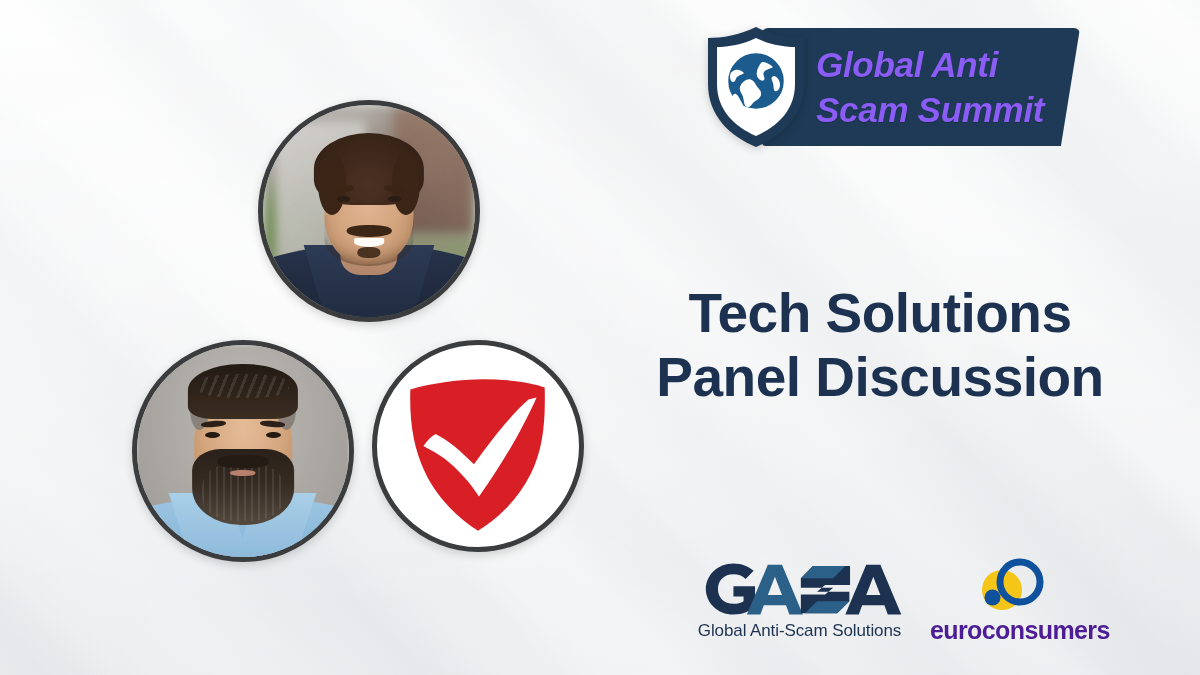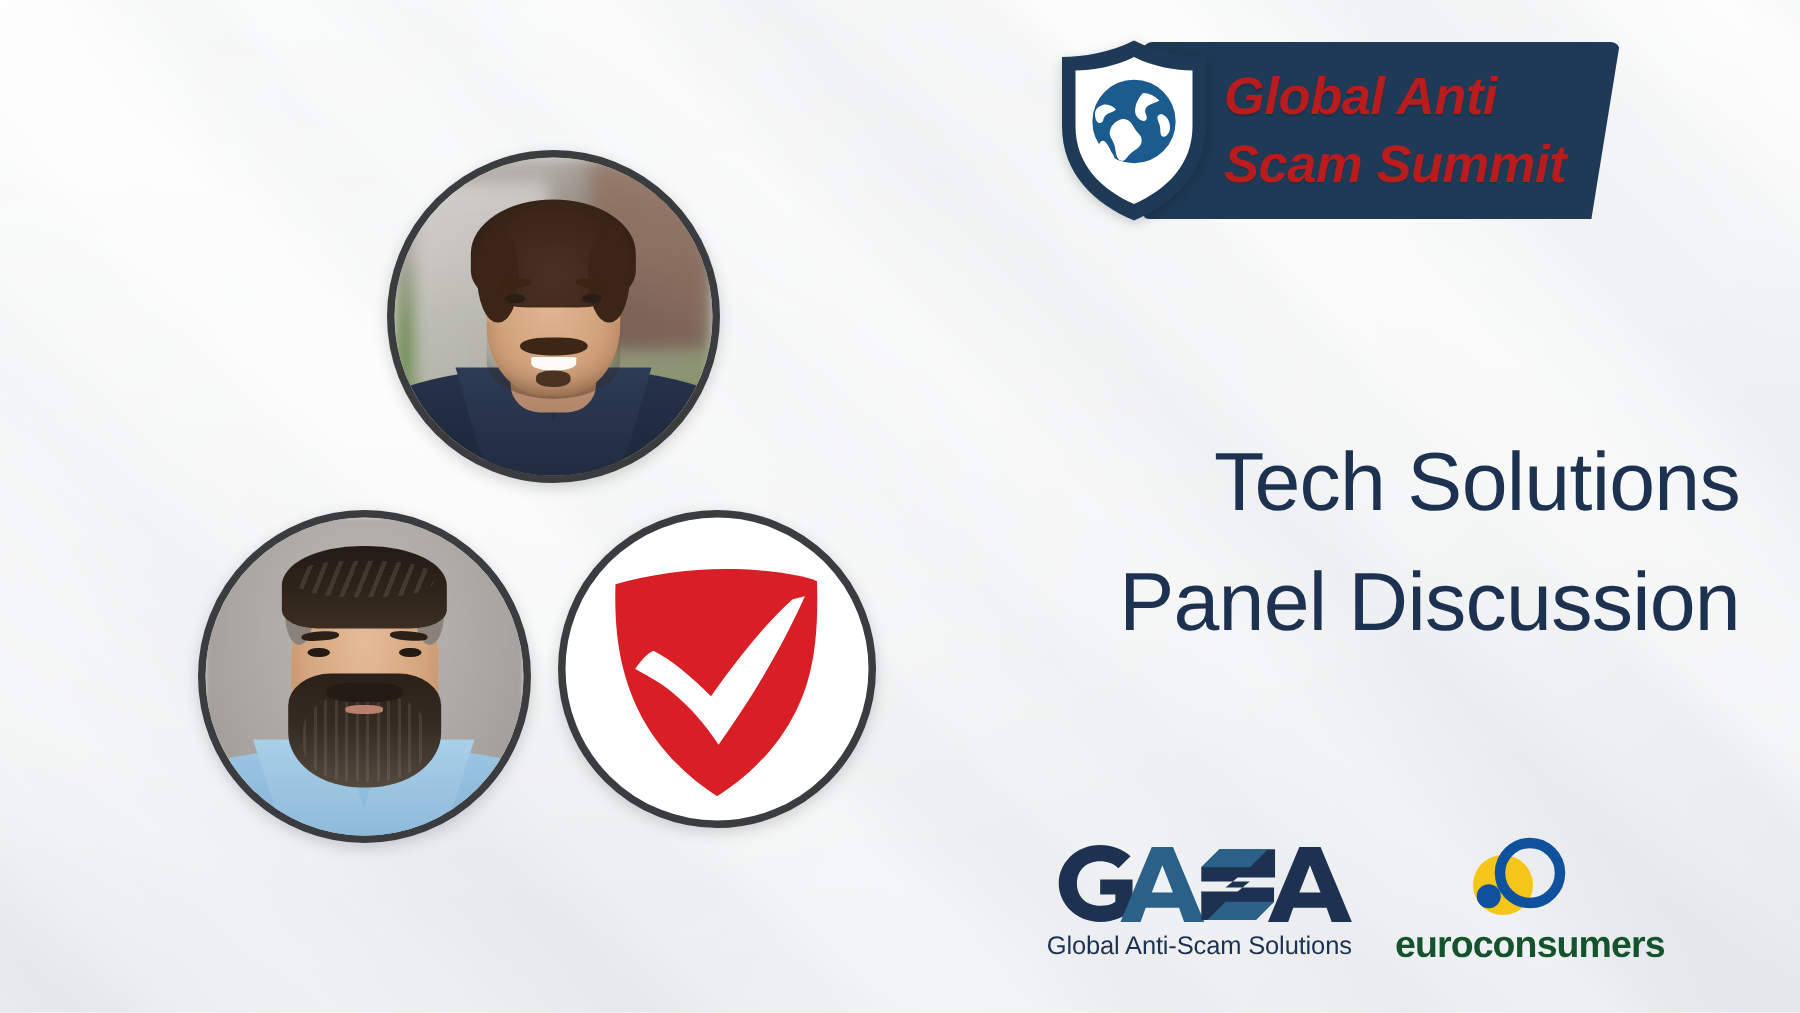--- a/index.html
+++ b/index.html
@@ -77,39 +77,39 @@
   }
   .banner-shield {
     position:absolute; left:0; top:-4px;
     width:112px; height:126px;
     z-index:3;
     filter: drop-shadow(0 2px 4px rgba(0,0,0,.18));
   }
   .banner-text {
     position:absolute; left:116px; top:14px;
     z-index:4;
-    color:#b91c1c;
+    color:#8b5cf6;
     font-weight:bold;
     font-style:italic;
     font-size:35px;
     line-height:45px;
     letter-spacing:-.3px;
     white-space:pre-line;
     text-shadow:0 1px 1px rgba(0,0,0,.18);
   }
 
   
   #headline {
     position:absolute; left:600px; top:281px;
     width:560px;
-    text-align:right;
+    text-align:center;
     color:#1d3250;
     font-size:55px;
-    line-height:80px;
-    font-weight:400;
+    line-height:64px;
+    font-weight:700;
     letter-spacing:-.5px;
     white-space:pre-line;
   }
 
   
   .circle {
     position:absolute;
     border-radius:50%;
     border:5px solid #3a3c3e;
     overflow:hidden;
@@ -313,21 +313,21 @@
   #gasa-mark { display:block; width:205px; height:62px; }
   #gasa-tagline {
     margin-top:1px; text-align:center;
     color:#1d3250; font-size:17px; letter-spacing:-.1px;
   }
 
   #euroconsumers-logo { position:absolute; left:930px; top:556px; width:162px; height:92px; }
   #euro-mark { display:block; width:162px; height:58px; }
   #euro-wordmark {
     margin-top:2px; text-align:center;
-    color:#14532d; font-size:25px; font-weight:bold; letter-spacing:-.6px;
+    color:#4c1d95; font-size:25px; font-weight:bold; letter-spacing:-.6px;
   }
 </style>
 </head>
 <body>
 
 <div id="stage">
 
   <div class="bg-base"></div>
   <div class="bg-stripes"></div>
   <div class="bg-stripes2"></div>

